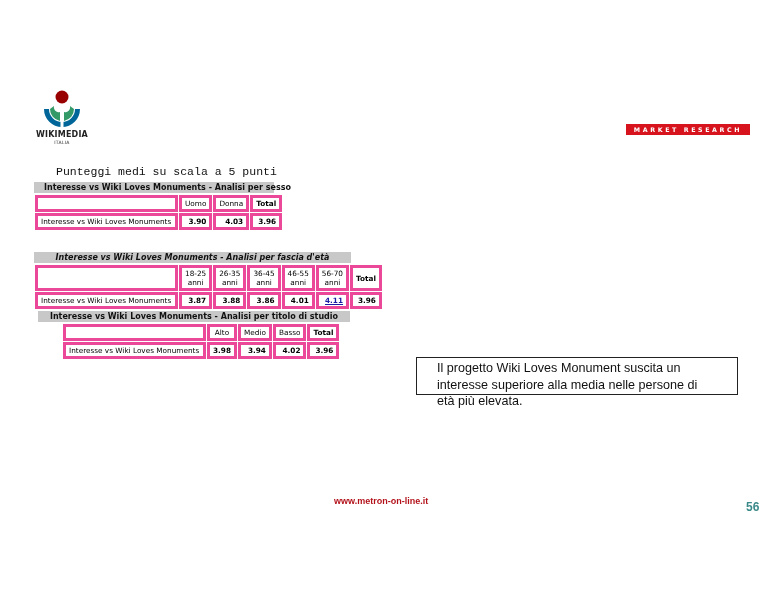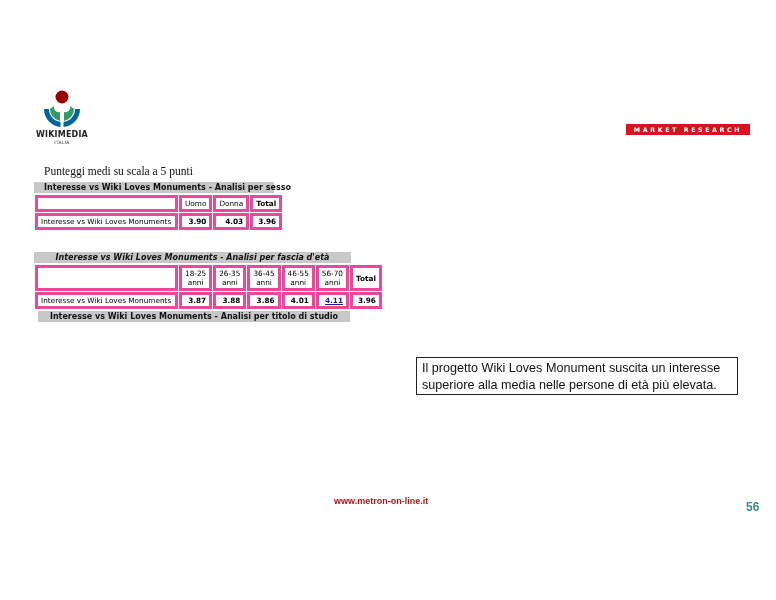--- a/index.html
+++ b/index.html
@@ -16,35 +16,35 @@
     #wm-logo .wm-sub { position: absolute; left: 0; top: 50px; width: 56px; text-align: center;
       font-size: 4.5px; color: #333; letter-spacing: 0.3px; }
 
     
     #metron-logo { left: 624px; top: 97px; width: 128px; height: 42px; }
     #metron-logo .m-title { position: absolute; left: 0; top: 0; width: 128px; text-align: center;
       font-family: "DejaVu Sans", sans-serif; font-size: 22px; letter-spacing: 8.5px; color: #111; line-height: 24px; }
     #metron-logo .m-bar { position: absolute; left: 2px; top: 27px; width: 124px; height: 11px; background: #d7141d;
       color: #fff; font-size: 6.3px; font-weight: bold; text-align: center; line-height: 11px; letter-spacing: 2.6px; }
 
-    .subtitle { left: 28px; top: 165px; font-family: Liberation Serif, serif; font-size: 11.5px; color: #111; padding-left: 16px; }
+    .subtitle { left: 40px; top: 165px; font-family: Liberation Mono, monospace; font-size: 11.5px; color: #111; padding-left: 16px; }
 
     .tbl-header { background: #c8c8c8; font-family: "DejaVu Sans", sans-serif; font-weight: bold; font-size: 8px;
       color: #111; line-height: 11px; height: 11px; white-space: nowrap; }
 
     table.data { border-collapse: separate; border-spacing: 1px; background: #fff;
       font-family: "DejaVu Sans", sans-serif; font-size: 7.3px; }
     table.data td { border: 3px solid #ec4899; padding: 1px 3px; height: 9px; line-height: 9px; white-space: nowrap; }
     table.data td.num { text-align: right; font-weight: bold; }
     table.data td.head { text-align: center; }
     table.data td.bold { font-weight: bold; }
     table.data td.link { color: #1a1aa6; text-decoration: underline; }
 
     .callout { left: 416px; top: 357px; width: 322px; height: 38px; border: 1.3px solid #222;
-      font-family: "Liberation Sans", sans-serif; font-size: 12.6px; line-height: 16.5px; padding: 2px 5px; box-sizing: border-box; color: #111; }
+      font-family: "Liberation Sans", sans-serif; font-size: 12.6px; line-height: 16.5px; padding: 2px 20px; box-sizing: border-box; color: #111; }
 
     .footer-url { left: 334px; top: 496px; font-family: "Liberation Sans", sans-serif; font-weight: bold; font-size: 9px; color: #b3121b; }
     .page-num { left: 746px; top: 500px; font-family: "Liberation Sans", sans-serif; font-weight: bold; font-size: 12px; color: #3b8a8a; }
   </style>
 </head>
 <body>
 
 <div id="wm-logo" class="abs">
   <svg width="56" height="42" viewBox="0 0 56 42">
     <circle cx="28" cy="7" r="6.5" fill="#990000"></circle>
@@ -110,18 +110,36 @@
       <td class="num">3.96</td>
     </tr>
   </tbody>
     </table>
 </div>
 
 <div class="abs" style="left:38px; top:311px;">
   <div class="tbl-header" style="width:312px; text-align:center;">
     <span>Interesse vs Wiki Loves Monuments - Analisi per titolo di studio</span>
   </div>
+  <table class="data" style="margin-left:24px; margin-top:1px;">
+    <tbody>
+        <tr>
+      <td style="width:131px;"></td>
+      <td class="head">Alto</td>
+      <td class="head">Medio</td>
+      <td class="head">Basso</td>
+      <td class="head bold">Total</td>
+    </tr>
+    <tr>
+      <td>Interesse vs Wiki Loves Monuments</td>
+      <td class="num">3.98</td>
+      <td class="num">3.94</td>
+      <td class="num">4.02</td>
+      <td class="num">3.96</td>
+    </tr>
+  </tbody>
+    </table>
 </div>
 
 <div class="abs callout">Il progetto Wiki Loves Monument suscita un interesse superiore alla media nelle persone di età più elevata.</div>
 
 <div class="abs footer-url">www.metron-on-line.it</div>
 <div class="abs page-num">56</div>
 
 </body></html>

